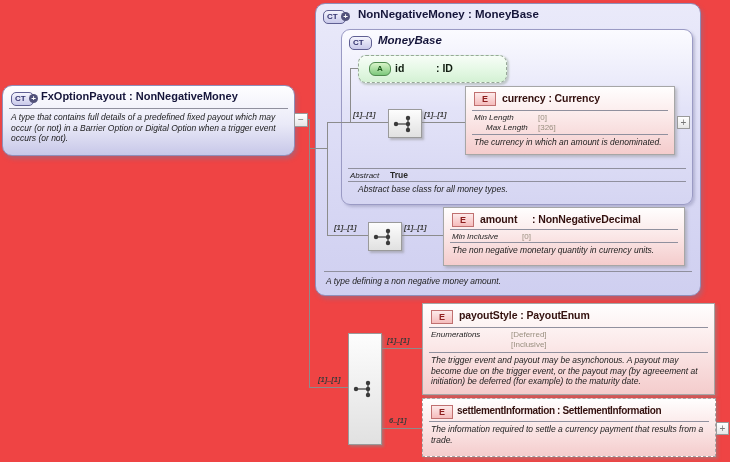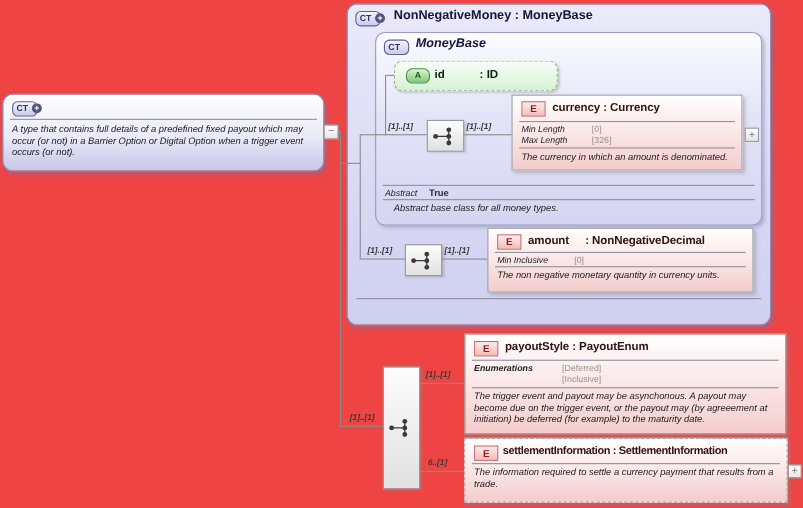--- a/index.html
+++ b/index.html
@@ -58,39 +58,41 @@
 
 <div class="stage">
 
   <div class="ctbox nnm" style="left:315px;top:3px;width:384px;height:291px;">
     <span class="ct-icon" style="left:7px;top:6px;">
       <span class="txt">CT</span>
       <span class="plus">+</span>
     </span>
     <div class="ct-title" style="left:42px;top:4px;">NonNegativeMoney : MoneyBase</div>
     <div class="sep" style="left:8px;top:267px;width:368px;"></div>
+    <div class="ann" style="left:10px;top:272px;width:360px;">A type defining a non negative money amount.</div>
 
     <div class="mb" style="left:25px;top:25px;width:350px;height:174px;">
       <span class="ct-icon" style="left:7px;top:6px;">
         <span class="txt">CT</span>
       </span>
       <div class="ct-title" style="left:36px;top:4px;font-style:italic;">MoneyBase</div>
       <div class="sep" style="left:6px;top:138px;width:338px;"></div>
       <div class="facet-name" style="left:8px;top:141px;">Abstract</div>
       <div class="abs-val" style="left:48px;top:140px;">True</div>
       <div class="sep" style="left:6px;top:151px;width:338px;"></div>
       <div class="ann" style="left:16px;top:154px;width:334px;">Abstract base class for all money types.</div>
     </div>
   </div>
 
   <div class="ctbox fx" style="left:2px;top:85px;width:291px;height:69px;">
     <span class="ct-icon" style="left:8px;top:6px;">
       <span class="txt">CT</span>
       <span class="plus">+</span>
     </span>
+    <div class="ct-title" style="left:38px;top:4px;font-size:11px;">FxOptionPayout : NonNegativeMoney</div>
     <div class="sep" style="left:6px;top:22px;width:279px;"></div>
     <div class="ann" style="left:8px;top:26px;width:278px;">A type that contains full details of a predefined fixed payout which may occur (or not) in a Barrier Option or Digital Option when a trigger event occurs (or not).</div>
   </div>
 
   <div class="toggle" style="left:294px;top:113px;width:14px;height:14px;line-height:12px;">−</div>
 
   <div class="line" style="left:308px;top:119px;width:2px;height:1px;"></div>
   <div class="line" style="left:309px;top:119px;width:1px;height:269px;"></div>
   <div class="line" style="left:310px;top:148px;width:18px;height:1px;"></div>
   <div class="line" style="left:327px;top:122px;width:1px;height:114px;"></div>
@@ -124,21 +126,21 @@
   </div>
   <div class="card" style="left:353px;top:110px;">[1]..[1]</div>
   <div class="card" style="left:424px;top:110px;">[1]..[1]</div>
 
   <div class="el" style="left:465px;top:86px;width:208px;height:67px;">
     <span class="e-icon" style="left:8px;top:5px;">E</span>
     <div class="el-title" style="left:36px;top:5px;">currency : Currency</div>
     <div class="sep" style="left:6px;top:23px;width:196px;"></div>
     <div class="facet-name" style="left:8px;top:26px;">Min Length</div>
     <div class="facet-val" style="left:72px;top:26px;">[0]</div>
-    <div class="facet-name" style="left:8px;top:36px;">Max Length</div>
+    <div class="facet-name" style="left:20px;top:36px;">Max Length</div>
     <div class="facet-val" style="left:72px;top:36px;">[326]</div>
     <div class="sep" style="left:6px;top:47px;width:196px;"></div>
     <div class="ann" style="left:8px;top:50px;width:196px;">The currency in which an amount is denominated.</div>
   </div>
   <div class="toggle" style="left:677px;top:116px;">+</div>
 
   <div class="seq" style="left:368px;top:222px;width:32px;height:27px;">
     <svg width="24" height="18" viewBox="0 0 24 18">
       <g fill="#3a3a3a" stroke="#3a3a3a" stroke-width="1.2">
         <line x1="3" y1="9" x2="15" y2="9"></line>
@@ -177,21 +179,21 @@
     </svg>
   </div>
   <div class="card" style="left:318px;top:375px;">[1]..[1]</div>
   <div class="card" style="left:387px;top:336px;">[1]..[1]</div>
   <div class="card" style="left:389px;top:416px;">6..[1]</div>
 
   <div class="el" style="left:422px;top:303px;width:291px;height:90px;">
     <span class="e-icon" style="left:8px;top:6px;">E</span>
     <div class="el-title" style="left:36px;top:5px;">payoutStyle : PayoutEnum</div>
     <div class="sep" style="left:6px;top:23px;width:279px;"></div>
-    <div class="facet-name" style="left:8px;top:26px;font-weight:bold;">Enumerations</div>
+    <div class="facet-name" style="left:8px;top:26px;">Enumerations</div>
     <div class="facet-val" style="left:88px;top:26px;">[Deferred]</div>
     <div class="facet-val" style="left:88px;top:36px;">[Inclusive]</div>
     <div class="sep" style="left:6px;top:48px;width:279px;"></div>
     <div class="ann" style="left:8px;top:51px;width:277px;">The trigger event and payout may be asynchonous. A payout may become due on the trigger event, or the payout may (by agreeement at initiation) be deferred (for example) to the maturity date.</div>
   </div>
 
   <div class="el dashed" style="left:422px;top:398px;width:292px;height:57px;">
     <span class="e-icon" style="left:8px;top:6px;">E</span>
     <div class="el-title title-sm" style="left:34px;top:6px;">settlementInformation : SettlementInformation</div>
     <div class="sep" style="left:6px;top:22px;width:280px;"></div>

